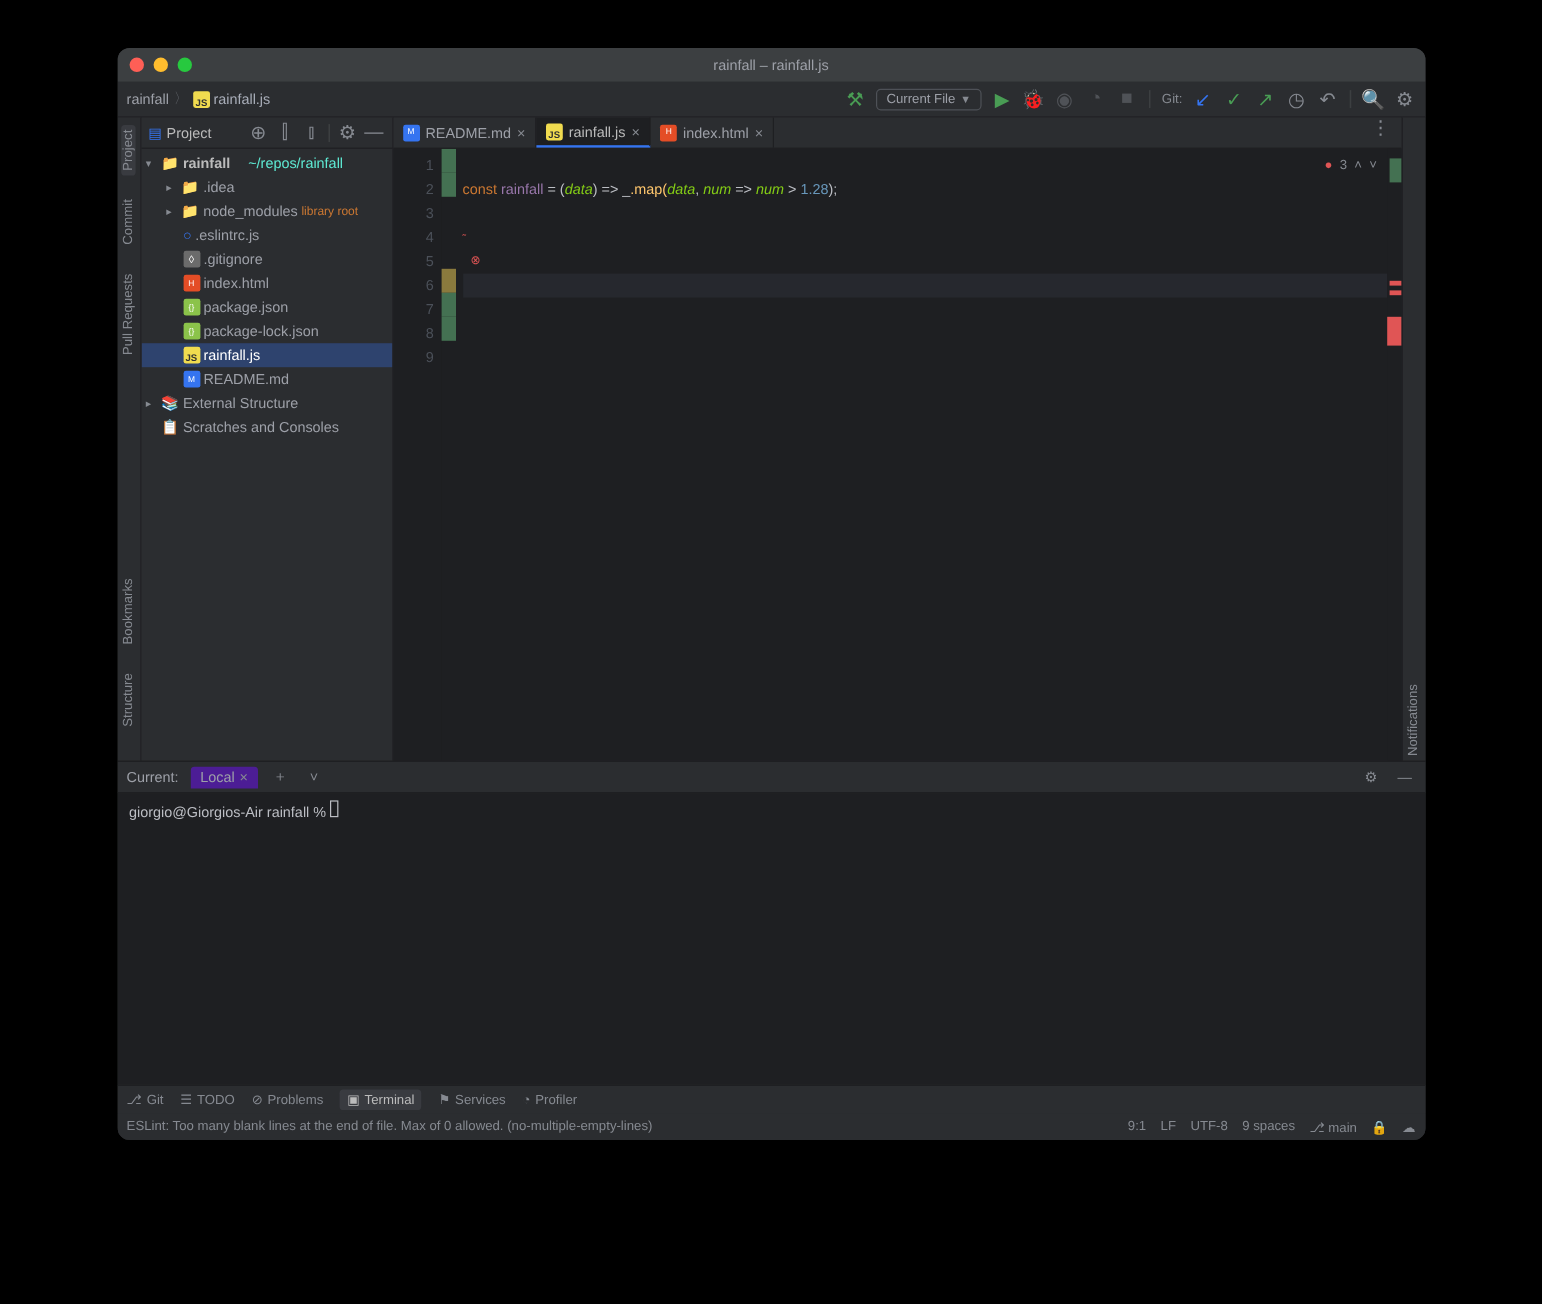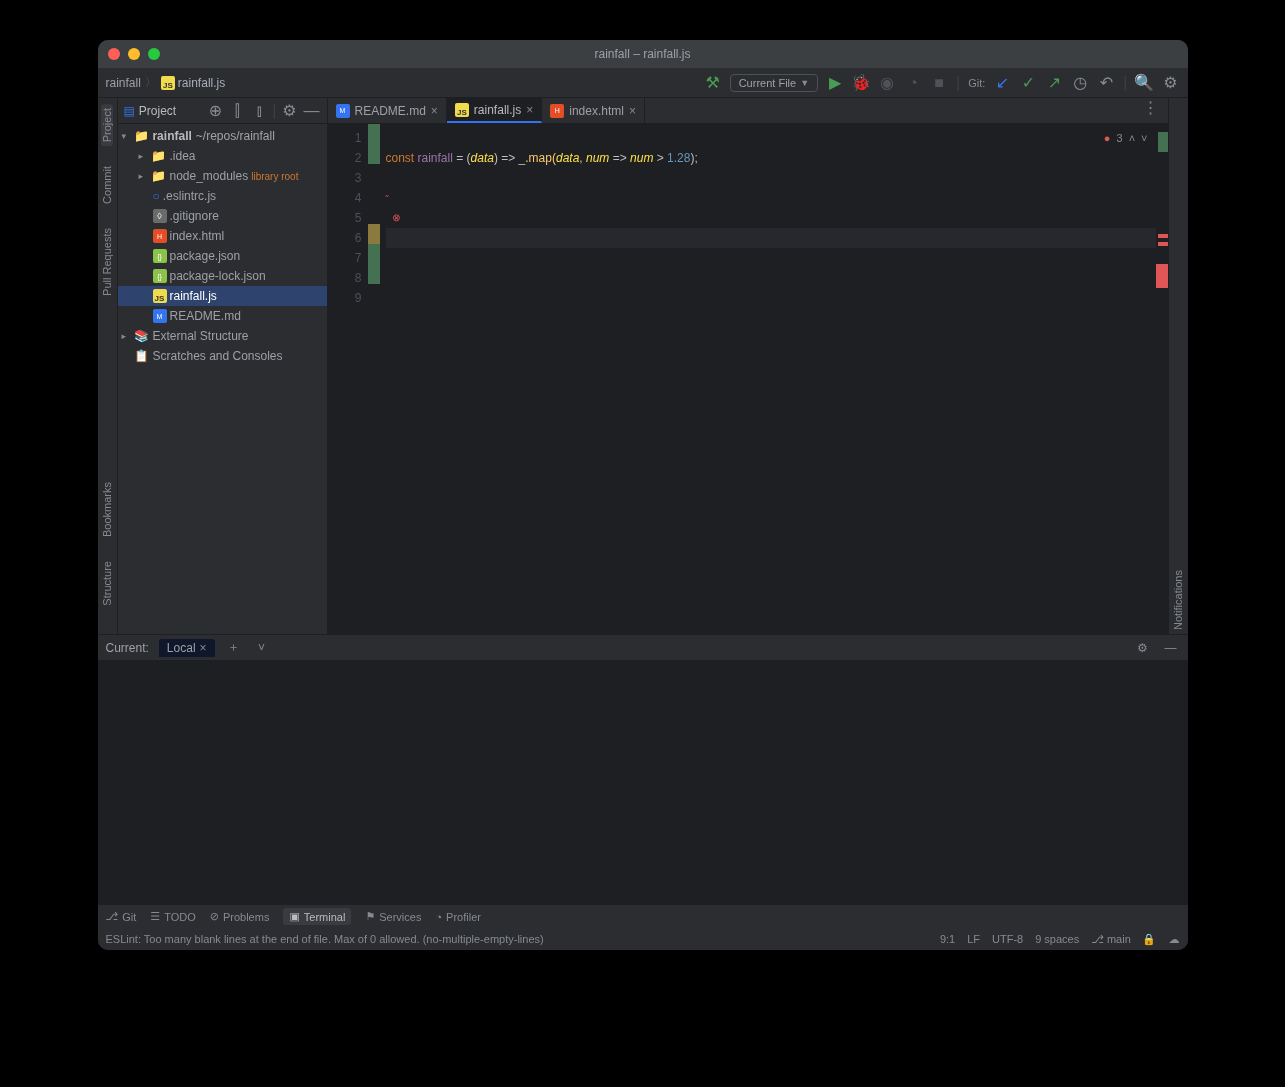--- a/index.html
+++ b/index.html
@@ -45,31 +45,31 @@
 .editor { flex:1; display:flex; background:#1e1f22; font-family:"JetBrains Mono",Menlo,monospace; font-size:12px; position:relative; overflow:hidden; }
 .gutter { width:40px; background:#1e1f22; color:#4b5059; text-align:right; padding:4px 6px 0 0; line-height:20px; }
 .gutter .gline { height:20px; }
 .gutter-marks { width:12px; background:#1e1f22; }
 .mark { height:20px; }
 .mark.green { background:#447152; }
 .mark.yellow { background:#8a7a3d; }
 .code { flex:1; padding:4px 0 0 6px; line-height:20px; color:#bcbec4; position:relative; }
 .cline { height:20px; white-space:pre; }
 .cline.current { background:#26282e; }
-.kw{color:#cc7832}.var{color:#9876aa}.fn{color:#ffc66d}.num{color:#6897bb}.ital{color:#fde047;font-style:italic}
+.kw{color:#cc7832}.var{color:#9876aa}.fn{color:#ffc66d}.num{color:#6897bb}.ital{color:#84cc16;font-style:italic}
 .squiggle { text-decoration:underline wavy #f44747; }
 .err-icon { color:#e05555; font-size:10px; position:absolute; }
 .insp { position:absolute; top:4px; right:8px; display:flex; align-items:center; gap:6px; color:#868a91; font-size:11px; }
 .insp .err { color:#e05555; }
 .minimap { width:12px; background:#1e1f22; position:relative; }
 .mini-mark { position:absolute; right:0; width:10px; height:4px; }
 .right-rail { width:20px; background:#2b2d30; border-left:1px solid #1e1f22; display:flex; justify-content:center; padding-top:6px; }
 .terminal-panel { height:270px; border-top:1px solid #1e1f22; background:#1e1f22; display:flex; flex-direction:column; }
 .term-header { height:26px; background:#2b2d30; display:flex; align-items:center; padding:0 8px; gap:10px; font-size:12px; color:#9da0a8; border-bottom:1px solid #1e1f22; }
-.term-tab { padding:2px 8px; background:#0f172a; border-radius:3px 3px 0 0; display:flex; gap:4px; }
+.term-tab { padding:2px 8px; background:#4c1d95; border-radius:3px 3px 0 0; display:flex; gap:4px; }
 .term-tools { margin-left:auto; display:flex; gap:10px; color:#868a91; }
 .term-body { flex:1; padding:6px 10px; font-family:Menlo,monospace; font-size:12px; color:#bcbec4; }
 .cursor { display:inline-block; width:7px; height:14px; border:1px solid #bcbec4; }
 .bottom-tools { height:24px; background:#2b2d30; display:flex; align-items:center; padding:0 8px; gap:14px; font-size:11px; color:#868a91; border-top:1px solid #1e1f22; }
 .btool { display:flex; align-items:center; gap:4px; cursor:pointer; }
 .btool.active { color:#bbb; background:#393b40; padding:2px 6px; border-radius:3px; }
 .status { height:22px; background:#2b2d30; display:flex; align-items:center; padding:0 8px; font-size:11px; color:#868a91; }
 .status-right { margin-left:auto; display:flex; gap:12px; align-items:center; }
 </style>
 </head>
@@ -144,21 +144,21 @@
           <span style="color:#3c3f41">|</span>
           <span class="icon-btn">⚙</span>
           <span class="icon-btn">—</span>
         </div>
       </div>
       <div class="tree">
         <div class="tree-row">
           <span class="chevron">▾</span>
             <span class="folder-icon">📁</span>
           <b style="color:#bbb">rainfall</b>
-          <span style="color:#a3a3a3;margin-left:1px">~/repos/rainfall</span>
+          <span style="color:#5eead4;margin-left:12px">~/repos/rainfall</span>
         </div>
         <div class="tree-row">
             <span class="indent" style="width:14px"></span>
             <span class="chevron">▸</span>
             <span class="folder-icon">📁</span>
             <span>.idea</span>
           </div>
         <div class="tree-row">
             <span class="indent" style="width:14px"></span>
             <span class="chevron">▸</span>
@@ -293,20 +293,23 @@
           <span>Local</span>
           <span style="color:#868a91">×</span>
         </span>
       <span class="icon-btn">＋</span>
       <span class="icon-btn">˅</span>
       <div class="term-tools">
         <span class="icon-btn">⚙</span>
         <span class="icon-btn">—</span>
       </div>
     </div>
+    <div class="term-body">
+      <span>giorgio@Giorgios-Air rainfall % </span><span class="cursor"></span>
+    </div>
   </div>
 
   <div class="bottom-tools">
     <span class="btool">⎇ <span>Git</span></span>
     <span class="btool">☰ <span>TODO</span></span>
     <span class="btool">⊘ <span>Problems</span></span>
     <span class="btool active">▣ <span>Terminal</span></span>
     <span class="btool">⚑ <span>Services</span></span>
     <span class="btool">◔ <span>Profiler</span></span>
   </div>

